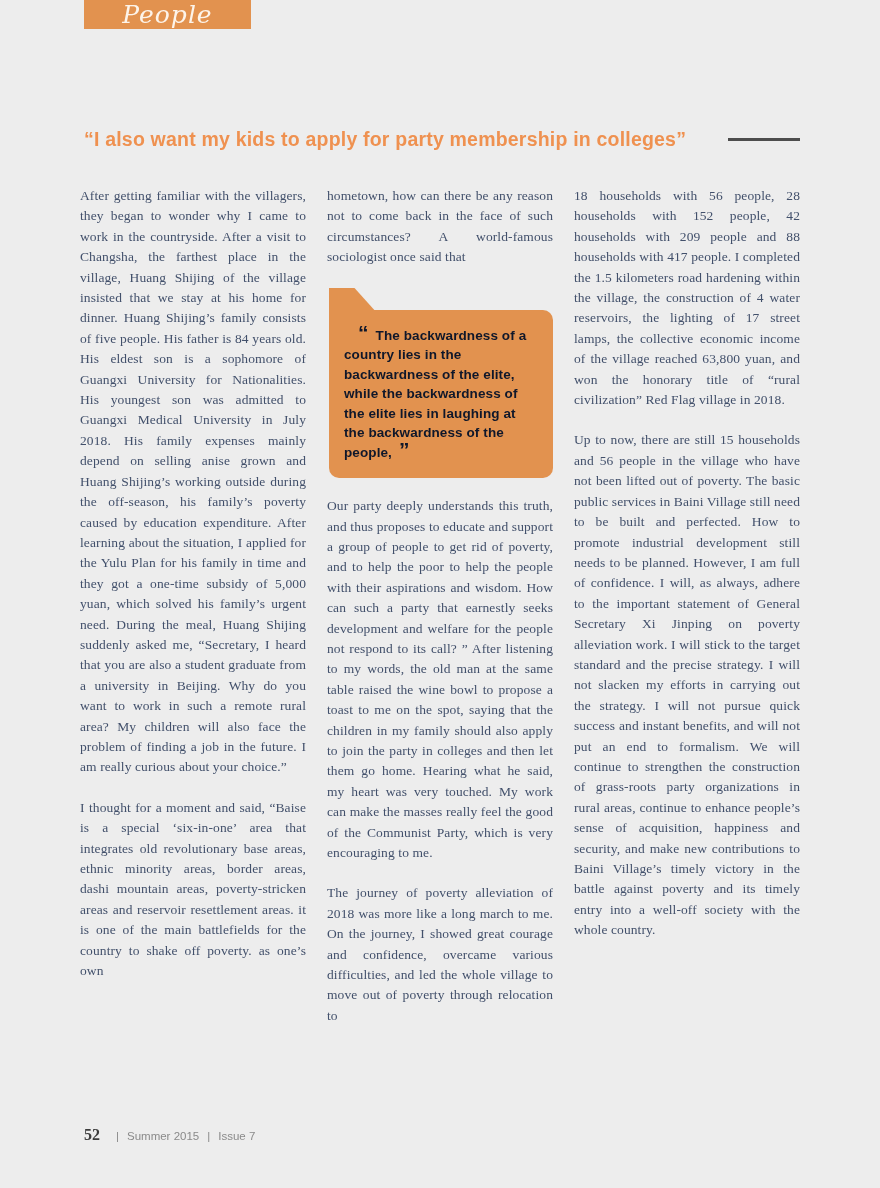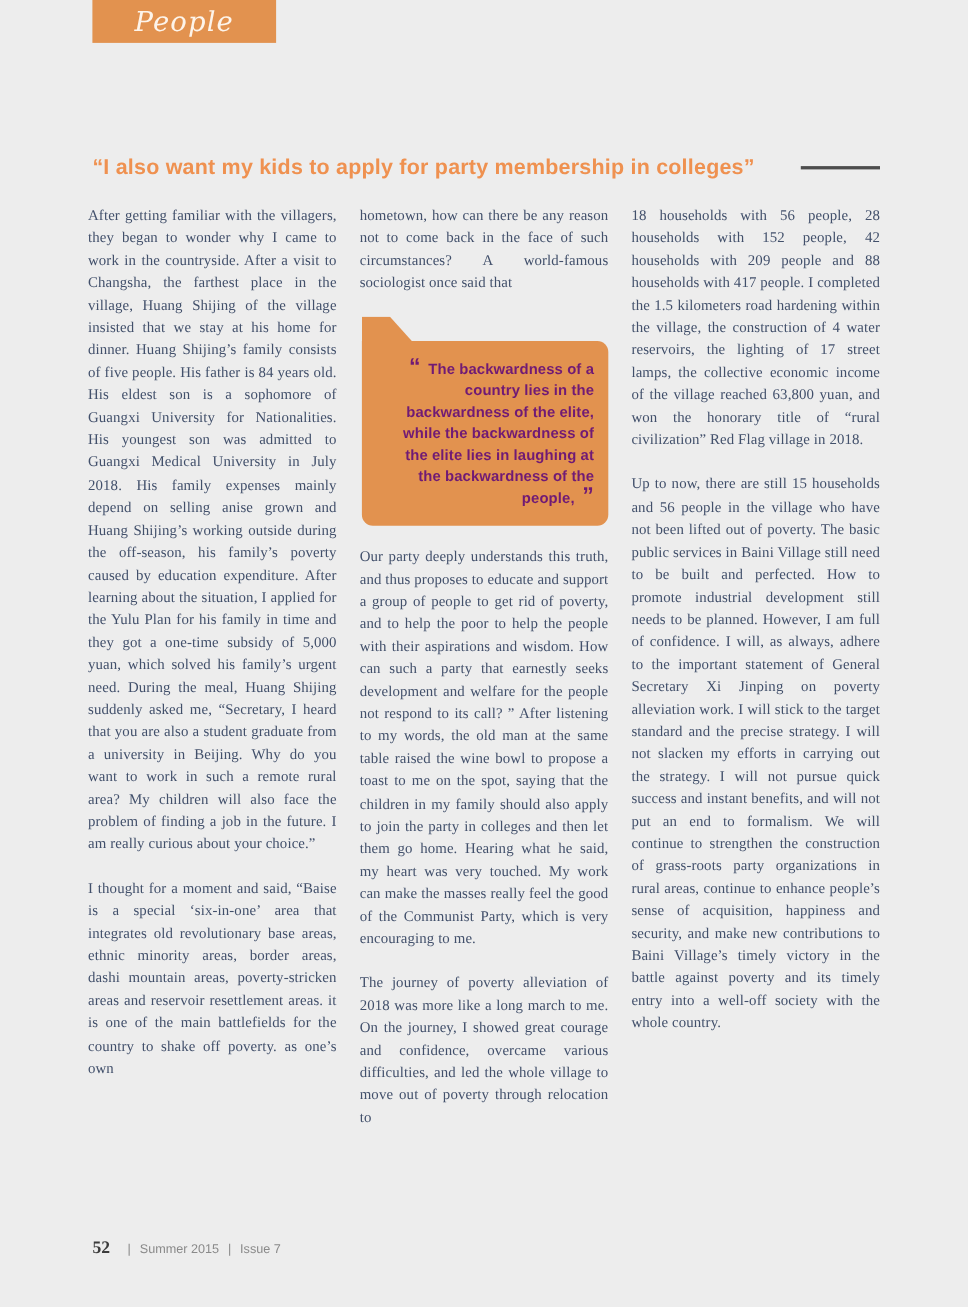--- a/index.html
+++ b/index.html
@@ -5,30 +5,30 @@
   html,body { margin:0; padding:0; }
   body {
     width:880px; height:1188px;
     background:#ededed;
     font-family:"Liberation Serif", serif;
     position:relative; overflow:hidden;
   }
   .page { position:absolute; inset:0; }
 
   .badge {
-    position:absolute; left:84px; top:0; width:167px; height:39px;
+    position:absolute; left:84px; top:0; width:167px; height:29px;
     background:#e2924f; display:flex; align-items:center; justify-content:center;
   }
   .badge span {
     color:#fdf4ea; font-family:"DejaVu Serif", serif; font-style:italic;
     font-size:25px; letter-spacing:1px;
   }
 
   .title-row {
-    position:absolute; left:84px; top:141px; width:722px;
+    position:absolute; left:84px; top:128px; width:722px;
     display:flex; align-items:center;justify-content:center;
   }
   .title {
     font-family:"Liberation Sans", sans-serif; font-weight:bold;
     font-size:19.5px; color:#ef9150; margin:0; letter-spacing:0.2px;
     white-space:nowrap;
   }
   .title-rule { width:72px; height:3px; background:#4d4d4d; margin-left:auto; margin-right:6px; }
 
   .columns {
@@ -41,23 +41,23 @@
   }
   .col p { margin:0 0 20px 0; }
 
   .quote-wrap { position:relative; padding-top:22px; margin:14px 0 18px 2px; }
   .quote-wrap::before {
     content:""; position:absolute; top:0; left:0; width:46px; height:23px;
     background:#e2924f; clip-path:polygon(0 0, 55% 0, 100% 100%, 0 100%);
   }
   .quote-box {
     background:#e2924f; border-radius:10px; border-top-left-radius:0;
-    color:#701a75; font-family:"Liberation Sans", sans-serif; font-weight:bold;
-    font-size:13.5px; line-height:19.5px; padding:16px 13px 16px 28px;
-    text-align:right; letter-spacing:0.1px;
+    color:#0f172a; font-family:"Liberation Sans", sans-serif; font-weight:bold;
+    font-size:13.5px; line-height:19.5px; padding:16px 13px 16px 15px;
+    text-align:left; letter-spacing:0.1px;
   }
   .qmark { font-size:21px; line-height:0; }
   .qmark.open { margin-left:14px; margin-right:7px; }
   .qmark.close { margin-left:7px; }
 
   .footer { position:absolute; left:84px; top:1126px; display:flex; align-items:baseline; gap:16px; }
   .pagenum { font-family:"Liberation Serif", serif; font-weight:bold; font-size:16px; color:#3c3c3c; }
   .meta { font-family:"Liberation Sans", sans-serif; font-size:11.5px; color:#8a8a8a; display:flex; gap:8px; }
 </style>
 </head>

